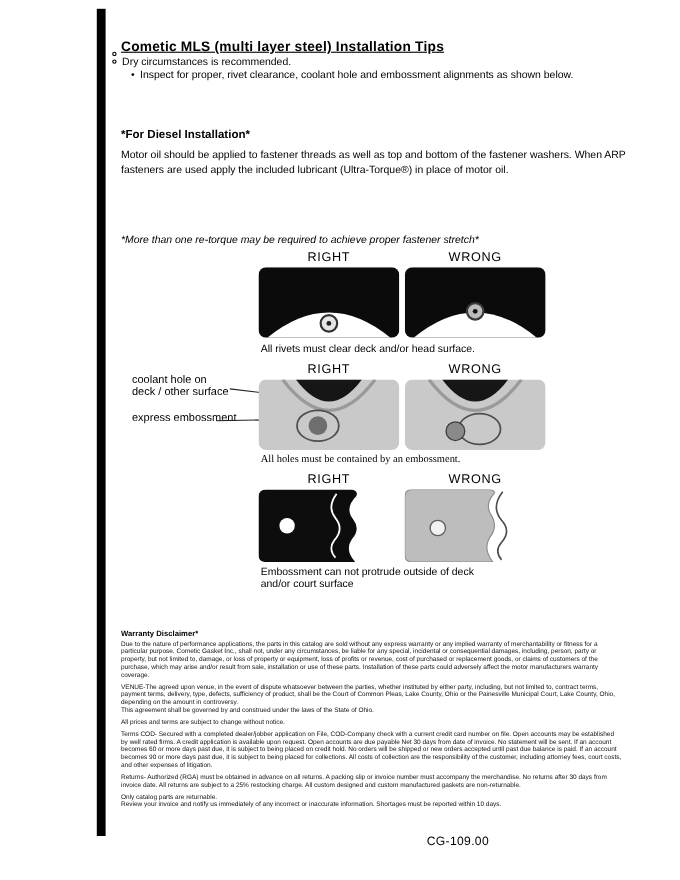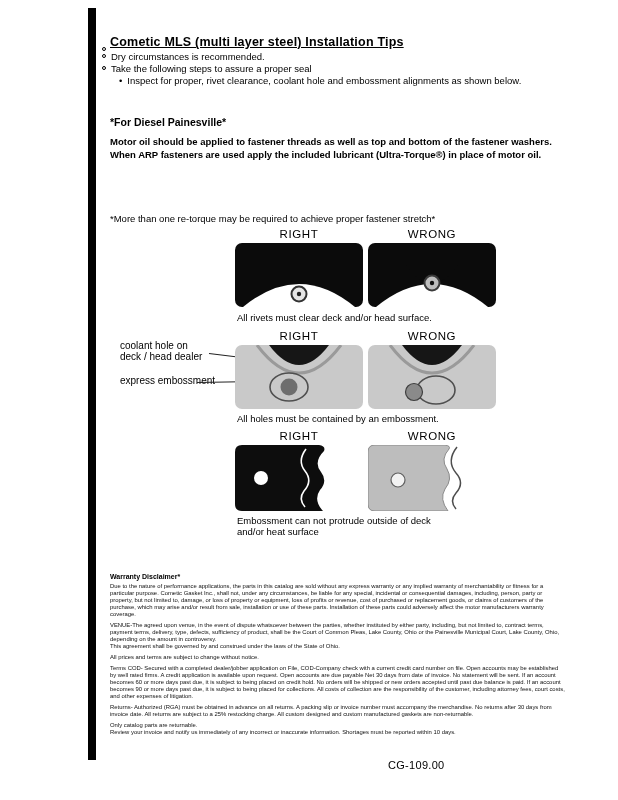--- a/index.html
+++ b/index.html
@@ -12,23 +12,23 @@
 
   .bullets { position:absolute; left:102px; top:43px; font-size:9.5px; line-height:12.2px; }
   .b-row { display:flex; align-items:flex-start; }
   .odot { width:4px; height:4px; border:1px solid #000; border-radius:50%; margin:3.5px 5px 0 0; flex:none; }
   .sub { margin-left:17px; }
   .fdot { margin-right:5px; flex:none; }
   .fdot::before { content:"\2022"; }
 
   .diesel-h { position:absolute; left:110px; top:116px; font-size:10.5px; font-weight:bold; }
   .para { position:absolute; left:110px; font-size:9.5px; line-height:13.2px; }
-  .p1 { top:135px; width:470px;font-weight:bold; }
+  .p1 { top:135px; width:470px; }
   .p2 { top:170px; width:444px; }
-  .note { top:212px; width:470px; }
+  .note { top:212px; width:470px;font-style:italic; }
 
   .rw { position:absolute; width:80px; text-align:center; font-size:11.5px; letter-spacing:0.6px; }
   .img-box { position:absolute; width:128px; }
   .img-box svg { display:block; width:128px; }
   .caption { position:absolute; left:237px; font-size:9.5px; }
 
   .callout { position:absolute; font-size:10px; line-height:10.5px; }
   .cline { position:absolute; height:1px; background:#222; transform-origin:left center; }
 
   .disc-h { position:absolute; left:110px; top:573px; font-size:7px; font-weight:bold; }
@@ -48,31 +48,27 @@
   <h1 class="title">Cometic MLS (multi layer steel) Installation Tips</h1>
 
   <div class="bullets">
     <div class="b-row">
       <span class="odot"></span>
     </div>
     <div class="b-row">
       <span class="odot"></span>
       <span>Dry circumstances is recommended.</span>
     </div>
-    <div class="b-row">
-      <span class="odot"></span>
-      <span>Take the following steps to assure a proper seal</span>
-    </div>
     <div class="b-row sub">
       <span class="fdot"></span>
       <span>Inspect for proper, rivet clearance, coolant hole and embossment alignments as shown below.</span>
     </div>
   </div>
 
-  <div class="diesel-h">*For Diesel Painesville*</div>
+  <div class="diesel-h">*For Diesel Installation*</div>
   <div class="para p1">Motor oil should be applied to fastener threads as well as top and bottom of the fastener washers. When ARP fasteners are used apply the included lubricant (Ultra-Torque®) in place of motor oil.</div>
   <div class="para note">*More than one re-torque may be required to achieve proper fastener stretch*</div>
 
   <div class="rw" style="left:259px; top:228px;">RIGHT</div>
   <div class="rw" style="left:392px; top:228px;">WRONG</div>
 
   <div class="img-box" style="left:235px; top:243px;">
     <svg viewBox="0 0 128 64" width="128" height="64">
       <rect x="0" y="0" width="128" height="64" rx="7" fill="#0b0b0b"></rect>
       <path d="M8,64 Q64,18 120,64 Z" fill="#ffffff"></path>
@@ -89,21 +85,21 @@
       <circle cx="64" cy="40" r="2.2" fill="#111"></circle>
     </svg>
   </div>
   <div class="caption" style="top:312px;">All rivets must clear deck and/or head surface.</div>
 
   <div class="rw" style="left:259px; top:330px;">RIGHT</div>
   <div class="rw" style="left:392px; top:330px;">WRONG</div>
 
   <div class="callout" style="left:120px; top:341px; width:95px;">
     <div>coolant hole on</div>
-    <div>deck / head dealer</div>
+    <div>deck / other surface</div>
   </div>
   <div class="callout" style="left:120px; top:376px;">
     <div>express embossment</div>
   </div>
   <div class="cline" style="left:209px; top:353px; width:76px; transform:rotate(7deg);"></div>
   <div class="cline" style="left:197px; top:382px; width:102px; transform:rotate(-1deg);"></div>
 
   <div class="img-box" style="left:235px; top:345px;">
     <svg viewBox="0 0 128 64" width="128" height="64">
       <rect x="0" y="0" width="128" height="64" rx="7" fill="#c9c9c9"></rect>
@@ -115,40 +111,40 @@
   </div>
   <div class="img-box" style="left:368px; top:345px;">
     <svg viewBox="0 0 128 64" width="128" height="64">
       <rect x="0" y="0" width="128" height="64" rx="7" fill="#c9c9c9"></rect>
       <path d="M22,0 Q64,56 106,0" fill="none" stroke="#9a9a9a" stroke-width="3"></path>
       <path d="M34,0 Q64,40 94,0 Z" fill="#161616"></path>
       <ellipse cx="68" cy="45" rx="19" ry="14" fill="none" stroke="#4f4f4f" stroke-width="1.6"></ellipse>
       <circle cx="46" cy="47" r="8.5" fill="#8a8a8a" stroke="#3f3f3f" stroke-width="1.2"></circle>
     </svg>
   </div>
-  <div class="caption" style="top:413px;">All holes must be contained by an embossment.</div>
+  <div class="caption" style="top:413px;font-family:Liberation Serif, serif;">All holes must be contained by an embossment.</div>
 
   <div class="rw" style="left:259px; top:430px;">RIGHT</div>
   <div class="rw" style="left:392px; top:430px;">WRONG</div>
 
   <div class="img-box" style="left:235px; top:445px;">
     <svg viewBox="0 0 128 66" width="128" height="66">
       <path d="M7,0 Q0,0 0,7 L0,59 Q0,66 7,66 L88,66 Q78,55 85,45 Q93,36 86,27 Q78,17 89,6 Q91,1 84,0 Z" fill="#0d0d0d"></path>
       <path d="M71,4 Q62,16 70,26 Q78,36 69,46 Q63,54 70,62" fill="none" stroke="#ffffff" stroke-width="1.6"></path>
       <circle cx="26" cy="33" r="7" fill="#ffffff"></circle>
     </svg>
   </div>
   <div class="img-box" style="left:368px; top:445px;">
     <svg viewBox="0 0 128 66" width="128" height="66">
       <path d="M7,0 Q0,0 0,7 L0,59 Q0,66 7,66 L80,66 Q71,54 77,44 Q85,34 79,24 Q72,14 81,4 Q83,1 77,0 Z" fill="#bdbdbd" stroke="#8a8a8a" stroke-width="1"></path>
       <path d="M89,2 Q78,16 88,28 Q97,38 88,48 Q81,56 88,64" fill="none" stroke="#4d4d4d" stroke-width="1.5"></path>
       <circle cx="30" cy="35" r="7" fill="#f2f2f2" stroke="#5f5f5f" stroke-width="1.2"></circle>
     </svg>
   </div>
-  <div class="caption" style="top:515px; width:218px;">Embossment can not protrude outside of deck and/or heat surface</div>
+  <div class="caption" style="top:515px; width:218px;">Embossment can not protrude outside of deck and/or court surface</div>
 
   <div class="disc-h">Warranty Disclaimer*</div>
   <div class="disc">
     <p class="mb">Due to the nature of performance applications, the parts in this catalog are sold without any express warranty or any implied warranty of merchantability or fitness for a particular purpose.  Cometic Gasket Inc., shall not, under any circumstances, be liable for any special, incidental or consequential damages, including, person, party or property, but not limited to, damage, or loss of property or equipment, loss of profits or revenue, cost of purchased or replacement goods, or claims of customers of the purchase, which may arise and/or result from sale, installation or use of these parts.  Installation of these parts could adversely affect the motor manufacturers warranty coverage.</p>
     <p>VENUE-The agreed upon venue, in the event of dispute whatsoever between the parties, whether instituted by either party, including, but not limited to, contract terms, payment terms, delivery, type, defects, sufficiency of product, shall be the Court of Common Pleas, Lake County, Ohio or the Painesville Municipal Court, Lake County, Ohio, depending on the amount in controversy.</p>
     <p class="mb">This agreement shall be governed by and construed under the laws of the State of Ohio.</p>
     <p class="mb">All prices and terms are subject to change without notice.</p>
     <p class="mb">Terms COD- Secured with a completed dealer/jobber application on File, COD-Company check with a current credit card number on file.  Open accounts may be established by well rated firms.  A credit application is available upon request.  Open accounts are due payable Net 30 days from date of invoice.  No statement will be sent.  If an account becomes 60 or more days past due, it is subject to being placed on credit hold.  No orders will be shipped or new orders accepted until past due balance is paid.  If an account becomes 90 or more days past due, it is subject to being placed for collections.  All costs of collection are the responsibility of the customer, including attorney fees, court costs, and other expenses of litigation.</p>
     <p class="mb">Returns- Authorized (RGA) must be obtained in advance on all returns.  A packing slip or invoice number must accompany the merchandise.  No returns after 30 days from invoice date.  All returns are subject to a 25% restocking charge.  All custom designed and custom manufactured gaskets are non-returnable.</p>
     <p>Only catalog parts are returnable.</p>

